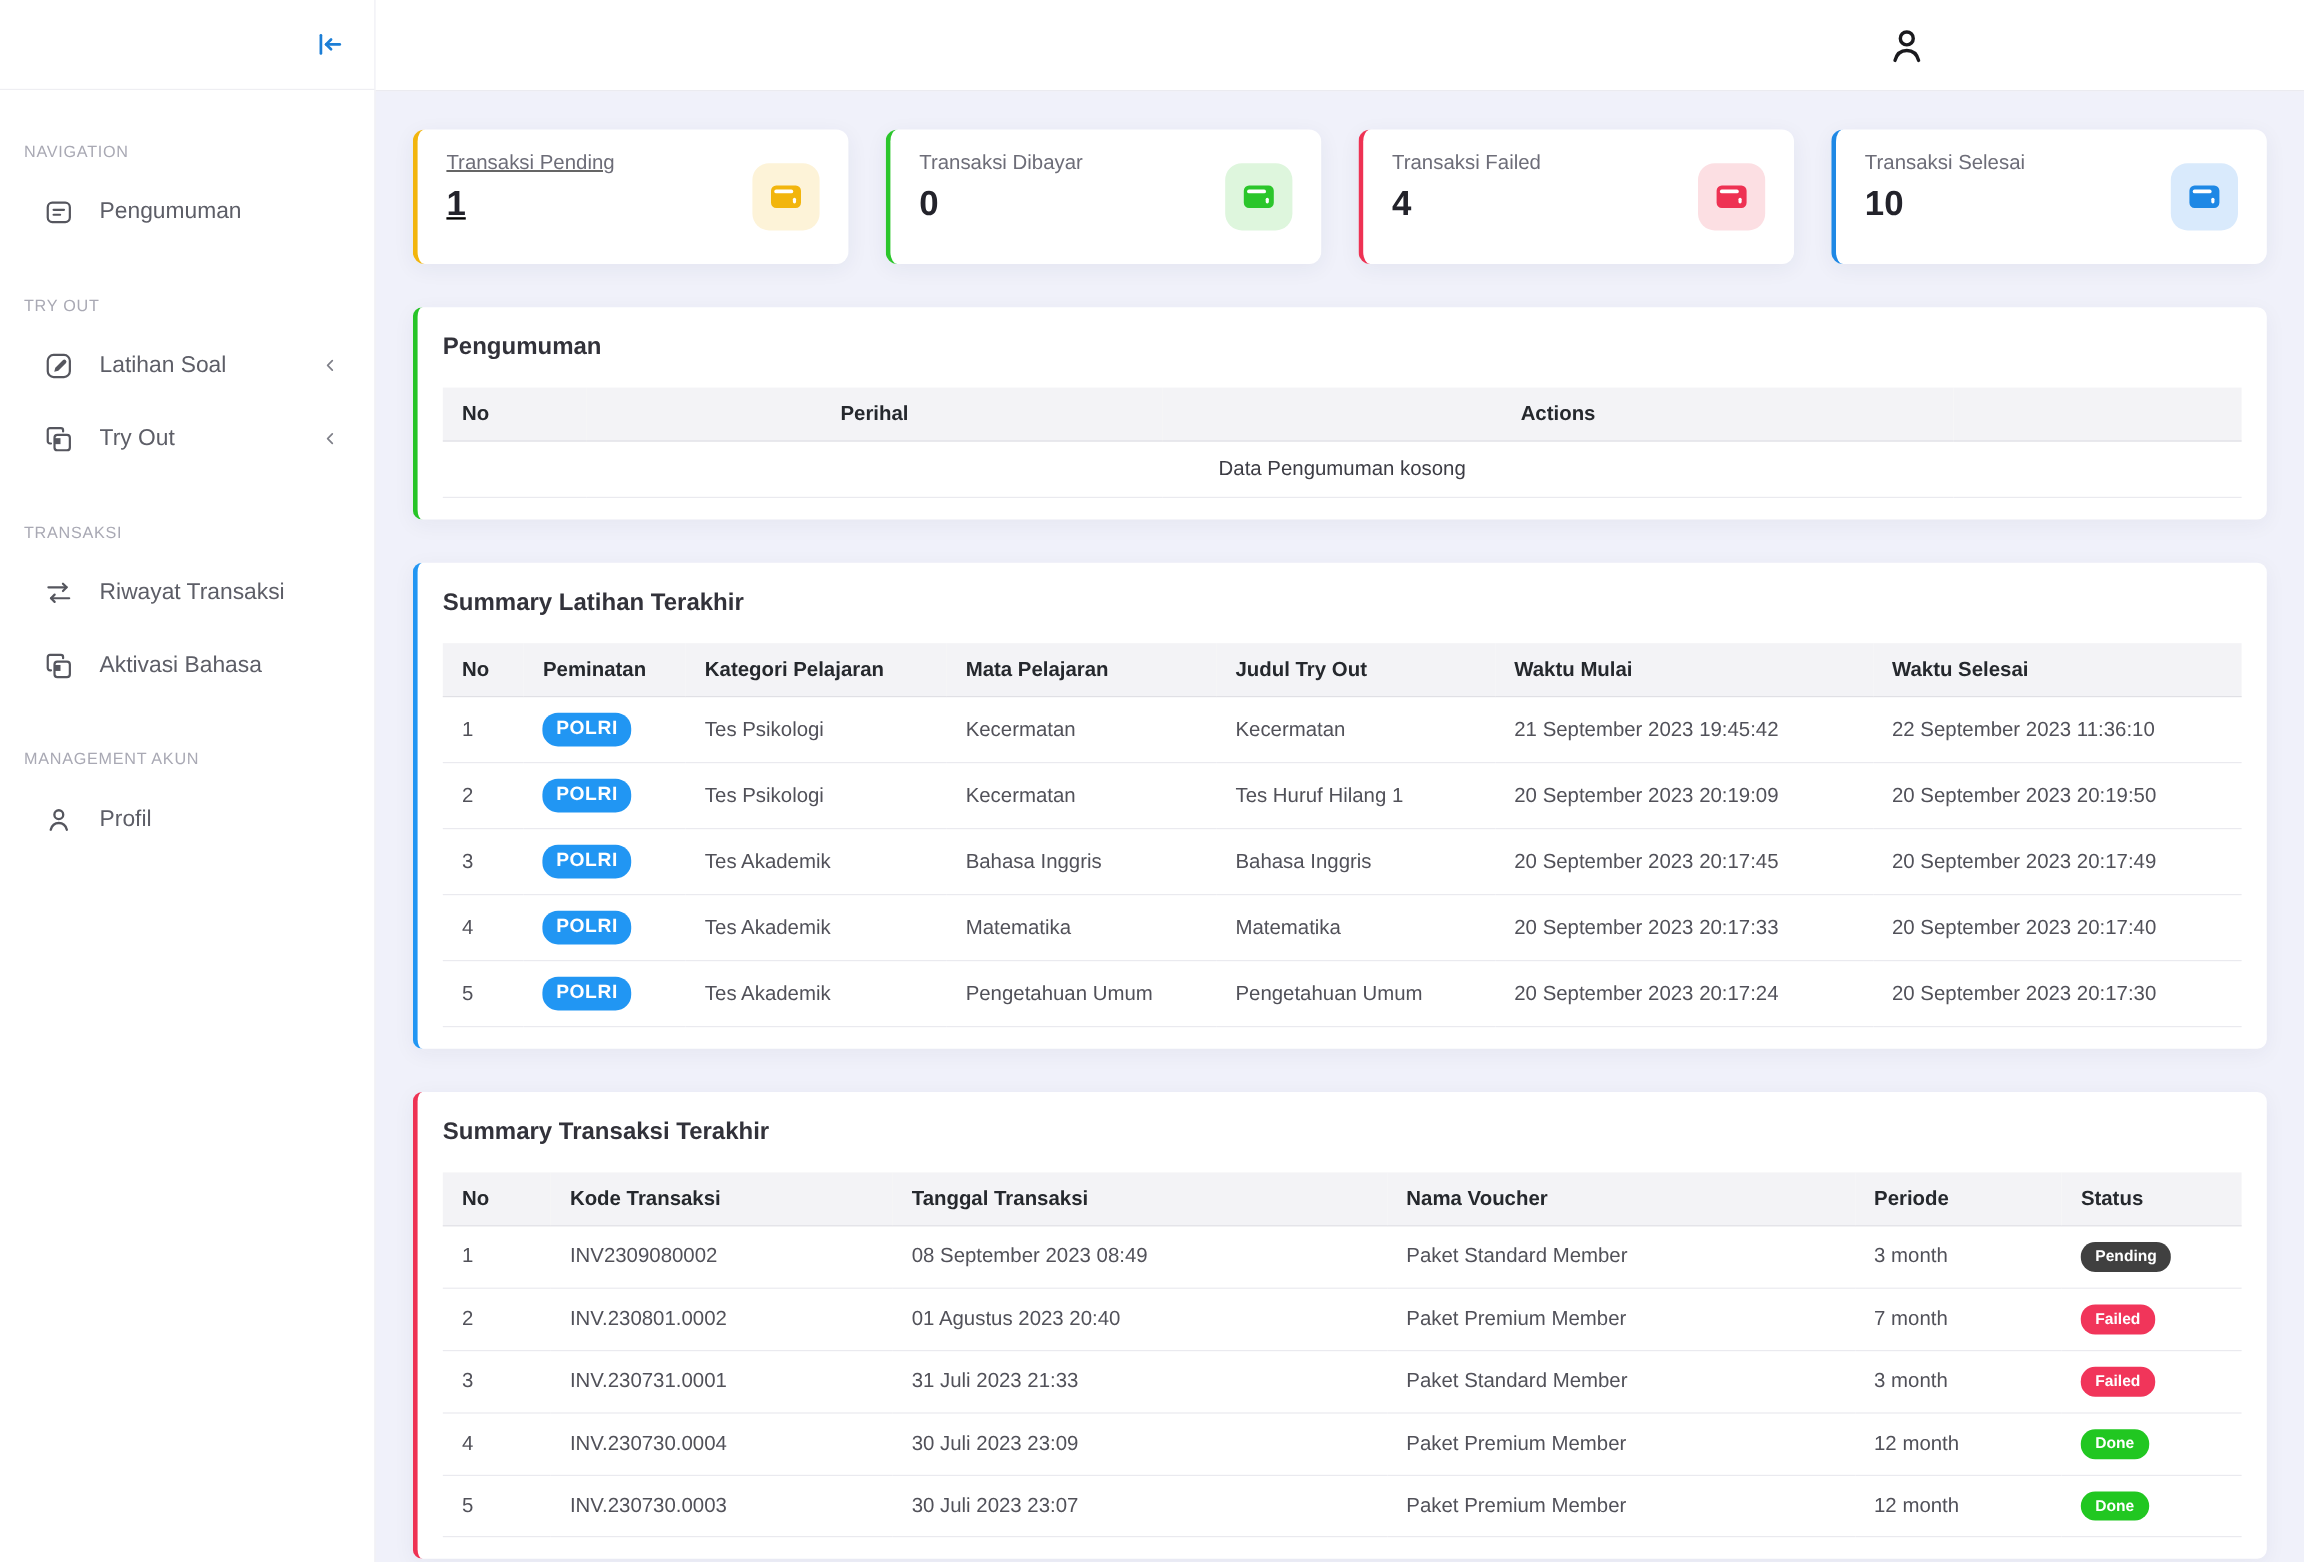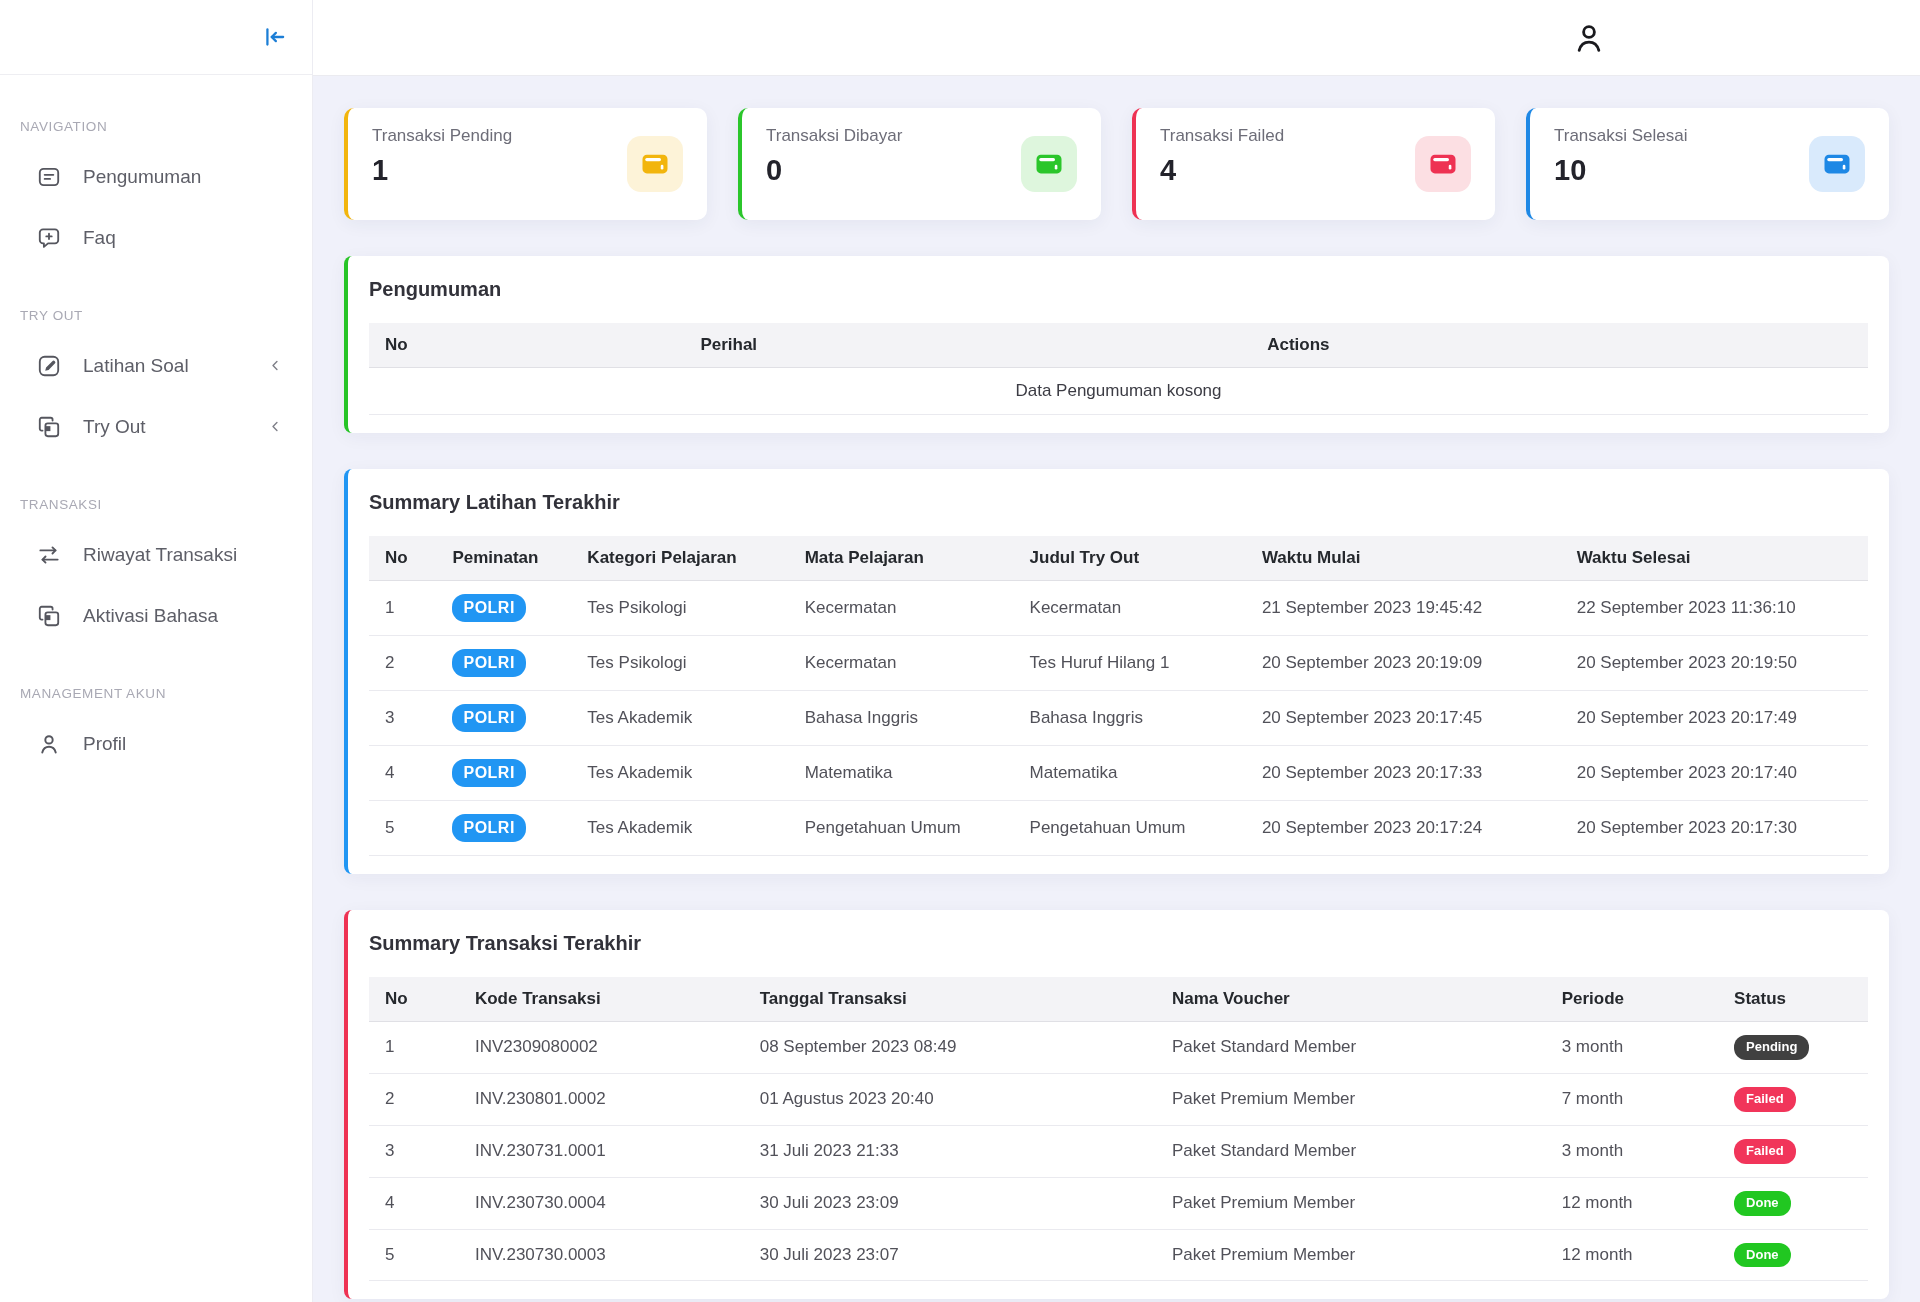--- a/index.html
+++ b/index.html
@@ -136,28 +136,20 @@
 
       <div class="section-label">NAVIGATION</div>
       <div class="nav-item">
         <span class="nicon">
             <svg width="26" height="26">
               <use href="#i-announce"></use>
             </svg>
           </span>
         <span class="nlabel">Pengumuman</span>
       </div>
-      <div class="nav-item">
-        <span class="nicon">
-            <svg width="26" height="26">
-              <use href="#i-faq"></use>
-            </svg>
-          </span>
-        <span class="nlabel">Faq</span>
-      </div>
 
       <div class="section-label">TRY OUT</div>
       <div class="nav-item">
         <span class="nicon">
             <svg width="26" height="26">
               <use href="#i-edit"></use>
             </svg>
           </span>
         <span class="nlabel">Latihan Soal</span>
         <span class="chev">
@@ -216,21 +208,21 @@
       <span class="user-btn">
         <svg width="38" height="38">
             <use href="#i-user"></use>
           </svg>
       </span>
     </header>
 
     <div class="content">
 
       <div class="stat-row">
-        <div class="stat-card" style="border-left-color: rgb(242, 181, 13);">
+        <div class="stat-card" style="border-left-color: rgb(242, 181, 13); text-decoration: underline;">
           <div class="stat-info">
             <div class="stat-label">Transaksi Pending</div>
             <div class="stat-value">1</div>
           </div>
           <span class="stat-icon-box" style="background-color: rgb(253, 243, 216);">
             <span style="color: rgb(242, 181, 13);">
                 <svg width="30" height="30">
                   <use href="#i-wallet"></use>
                 </svg>
               </span>

